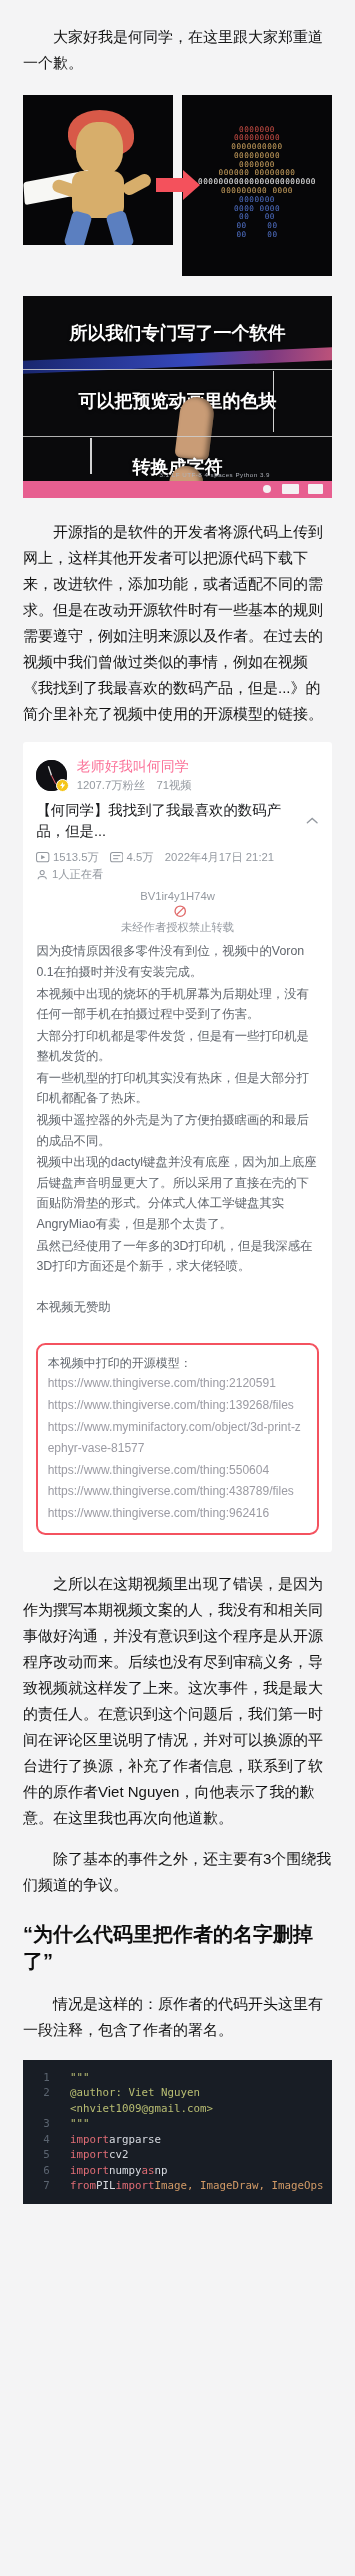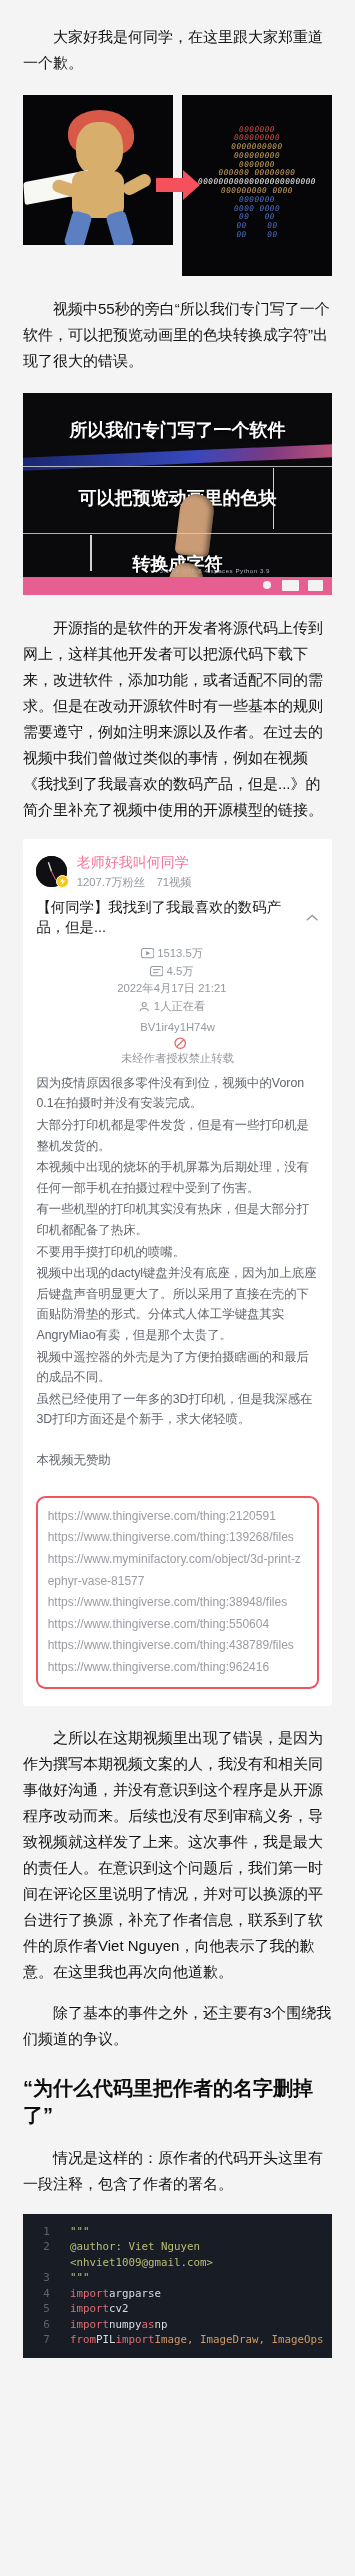--- a/index.html
+++ b/index.html
@@ -24,21 +24,21 @@
   .fig1-arrow .tip { width:0; height:0; border-top:15.5px solid transparent; border-bottom:15.5px solid transparent; border-left:17.5px solid #f4515c; }
   
   .hair  { position:absolute; left:45px; top:15.5px; width:66px; height:47px; background:#d85948; border-radius:55% 60% 45% 50%; }
   .face  { position:absolute; left:53px; top:27px; width:47px; height:54px; background:#d7ae6b; border-radius:44%; }
   .torso { position:absolute; left:49px; top:76px; width:52px; height:47px; background:#d7ae6b; border-radius:11.3px; }
   .armL  { position:absolute; left:29px; top:87px; width:28px; height:13.4px; background:#d7ae6b; border-radius:6.7px; transform:rotate(18deg); }
   .armR  { position:absolute; left:99px; top:83px; width:30px; height:13.4px; background:#d7ae6b; border-radius:6.7px; transform:rotate(-28deg); }
   .paper { position:absolute; left:1px; top:81px; width:66px; height:23px; background:#f7f7f4; border-radius:3.1px; transform:skewY(-7deg) rotate(-4deg); }
   .legL  { position:absolute; left:45px; top:117px; width:19.6px; height:36px; background:#5b7fc0; border-radius:5.2px; transform:rotate(16deg); }
   .legR  { position:absolute; left:87px; top:117px; width:19.6px; height:36px; background:#5b7fc0; border-radius:5.2px; transform:rotate(-16deg); }
-  .ascii { padding-top:31px; text-align:center;font-style:italic; }
+  .ascii { padding-top:31px; text-align:center; }
   .ascii div { font-family:"DejaVu Sans Mono", monospace; font-size:7.7px; line-height:8.8px; letter-spacing:0.5px; white-space:pre; }
   .c-red{color:#c94d45;} .c-tan{color:#c9a05e;} .c-whi{color:#ededed;} .c-blu{color:#4f6fc5;}
 
   
   .fig2 { position:relative; height:202px; margin:18.5px 0 20.6px; background:#0a0a0c; overflow:hidden; }
   .fig2 .cap { position:absolute; width:100%; text-align:center; color:#fff; font-weight:700; font-size:18px; text-shadow:0 1px 3.1px rgba(0,0,0,.8); }
   .cap1{ top:25px; } .cap2{ top:93px; } .cap3{ top:159px; }
   .streak { position:absolute; left:0; top:58px; width:100%; height:13.4px;
             background:linear-gradient(95deg,#1b2a7a 0%,#3b4fd0 55%,#8a3f8f 80%,#d05a86 100%);
             transform:skewY(-2.5deg); opacity:.9; }
@@ -61,21 +61,21 @@
   .profile { display:flex; align-items:center; margin-bottom:7px; }
   .avatar { position:relative; width:31px; height:31px; border-radius:50%; background:#101014; flex:none; }
   .avatar svg { display:block; }
   .badge-bolt { position:absolute; right:-2.1px; bottom:-1px; width:11.3px; height:11.3px; border-radius:50%; background:#f5c518; border:1px solid #fff; display:flex; align-items:center; justify-content:center; }
   .pro-meta { margin-left:9.3px; }
   .pname { color:#fb7299; font-size:14px; line-height:17.5px; }
   .pfollow { color:#9499a0; font-size:11.3px; margin-top:3.1px; }
   .pfollow span { margin-right:11.3px; }
   .vtitle-row { display:flex; justify-content:space-between; align-items:center; margin:3.1px 0 7.2px; }
   .vtitle { font-size:14.4px; color:#18191c; line-height:20.6px; }
-  .stats { display:flex; align-items:center; flex-wrap:wrap; color:#9499a0; font-size:11.3px; line-height:17.5px; margin-bottom:3.1px;flex-direction:column; }
+  .stats { display:flex; align-items:center; flex-wrap:wrap; color:#9499a0; font-size:11.3px; line-height:17.5px; margin-bottom:3.1px; }
   .stats .st { display:flex; align-items:center; margin-right:11.3px; }
   .stats svg { margin-right:3.1px; }
   .bvrow { display:flex; align-items:center; color:#9499a0; font-size:11.3px; line-height:18.5px; margin-bottom:5.2px;flex-direction:column; }
   .bvrow .ban { margin:0 4.1px 0 9.3px; }
   .desc { color:#61666d; font-size:12.4px; line-height:20.6px; }
   .desc div { margin-bottom:1px; }
   .desc .blank { height:18.5px; }
   .modelbox { border:2.1px solid #f4525f; border-radius:9.3px; margin-top:5.2px; padding:8.2px 9.3px; }
   .modelbox .mtitle { color:#61666d; font-size:12px; line-height:20.6px; }
   .modelbox .mlink { color:#9b9ba3; font-size:12px; line-height:21.6px; word-break:break-all; }
@@ -118,21 +118,20 @@
       <div class="c-whi">00000000000000000000000</div>
       <div class="c-tan">000000000 0000</div>
       <div class="c-blu">0000000</div>
       <div class="c-blu">0000 0000</div>
       <div class="c-blu">00   00</div>
       <div class="c-blu">00    00</div>
       <div class="c-blu">00    00</div>
     </div>
   </div>
 
-  <p class="para">视频中55秒的旁白“所以我们专门写了一个软件，可以把预览动画里的色块转换成字符”出现了很大的错误。</p>
 
   <div class="fig2">
     <div class="cap cap1">所以我们专门写了一个软件</div>
     <div class="streak"></div>
     <div class="edge edge1"></div>
     <div class="cap cap2">可以把预览动画里的色块</div>
     <div class="finger fg1"></div>
     <div class="vline vl1"></div>
     <div class="edge edge2"></div>
     <div class="cap cap3">转换成字符</div>
@@ -201,36 +200,35 @@
     <div class="bvrow">
       <span>BV1ir4y1H74w</span>
       <svg class="ban" width="12.4" height="12.4" viewBox="0 0 24 24">
         <circle cx="12" cy="12" r="10" fill="none" stroke="#e06a6a" stroke-width="2.5"></circle>
         <line x1="5" y1="19" x2="19" y2="5" stroke="#e06a6a" stroke-width="2.5"></line>
       </svg>
       <span>未经作者授权禁止转载</span>
     </div>
     <div class="desc">
       <div>因为疫情原因很多零件没有到位，视频中的Voron 0.1在拍摄时并没有安装完成。</div>
+      <div>本视频中出现的烧坏的手机屏幕为后期处理，没有任何一部手机在拍摄过程中受到了伤害。</div>
       <div>大部分打印机都是零件发货，但是有一些打印机是整机发货的。</div>
-      <div>本视频中出现的烧坏的手机屏幕为后期处理，没有任何一部手机在拍摄过程中受到了伤害。</div>
       <div>有一些机型的打印机其实没有热床，但是大部分打印机都配备了热床。</div>
-      <div>不要用手摸打印机的喷嘴。</div>
+      <div>视频中遥控器的外壳是为了方便拍摄瞎画的和最后的成品不同。</div>
       <div>视频中出现的dactyl键盘并没有底座，因为加上底座后键盘声音明显更大了。所以采用了直接在壳的下面贴防滑垫的形式。分体式人体工学键盘其实AngryMiao有卖，但是那个太贵了。</div>
-      <div>视频中遥控器的外壳是为了方便拍摄瞎画的和最后的成品不同。</div>
       <div>虽然已经使用了一年多的3D打印机，但是我深感在3D打印方面还是个新手，求大佬轻喷。</div>
       <div class="blank"></div>
       <div>本视频无赞助</div>
       <div class="blank"></div>
     </div>
     <div class="modelbox">
+      <div class="mtitle">本视频中打印的开源模型：</div>
       <div class="mlink">https://www.thingiverse.com/thing:2120591</div>
       <div class="mlink">https://www.thingiverse.com/thing:139268/files</div>
       <div class="mlink">https://www.myminifactory.com/object/3d-print-zephyr-vase-81577</div>
-      <div class="mlink">https://www.thingiverse.com/thing:38948/files</div>
       <div class="mlink">https://www.thingiverse.com/thing:550604</div>
       <div class="mlink">https://www.thingiverse.com/thing:438789/files</div>
       <div class="mlink">https://www.thingiverse.com/thing:962416</div>
     </div>
   </div>
 
   <p class="para">之所以在这期视频里出现了错误，是因为作为撰写本期视频文案的人，我没有和相关同事做好沟通，并没有意识到这个程序是从开源程序改动而来。后续也没有尽到审稿义务，导致视频就这样发了上来。这次事件，我是最大的责任人。在意识到这个问题后，我们第一时间在评论区里说明了情况，并对可以换源的平台进行了换源，补充了作者信息，联系到了软件的原作者Viet Nguyen，向他表示了我的歉意。在这里我也再次向他道歉。</p>
   <p class="para">除了基本的事件之外，还主要有3个围绕我们频道的争议。</p>
 
   <div class="hq">“为什么代码里把作者的名字删掉了”</div>

